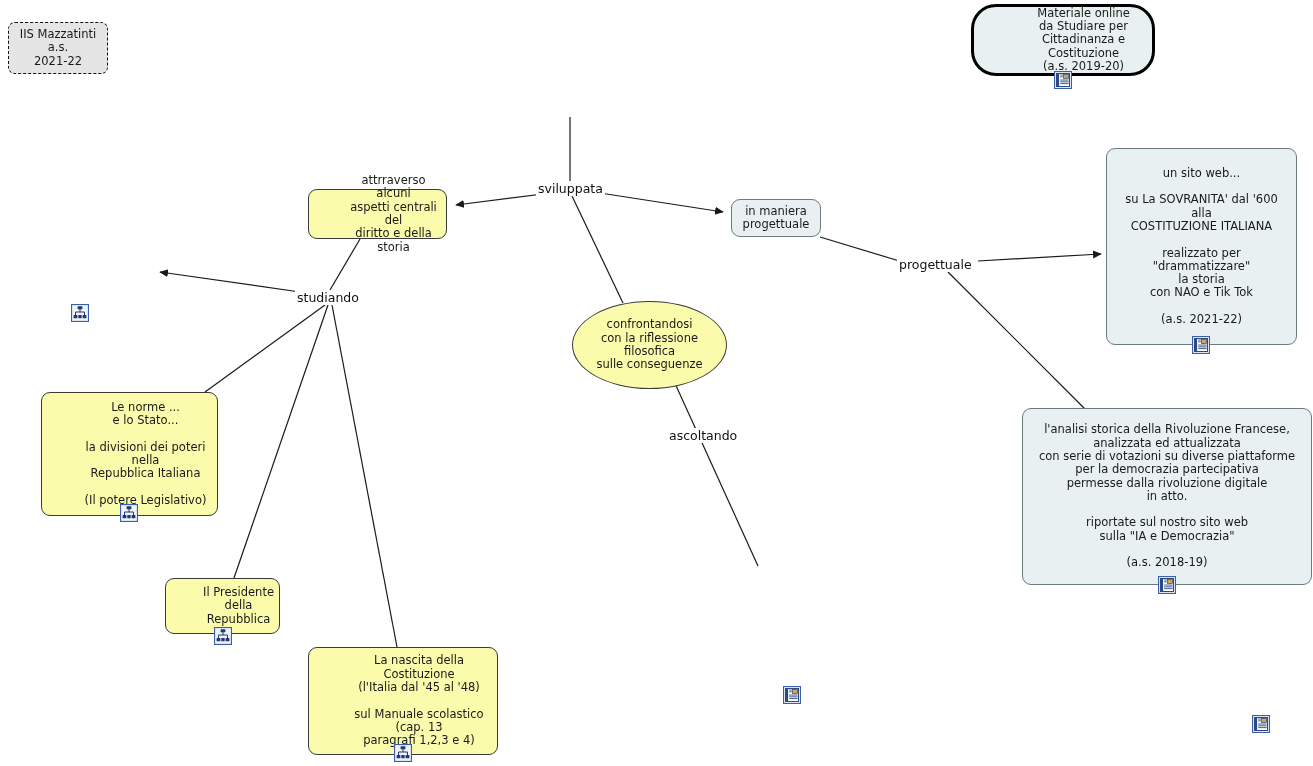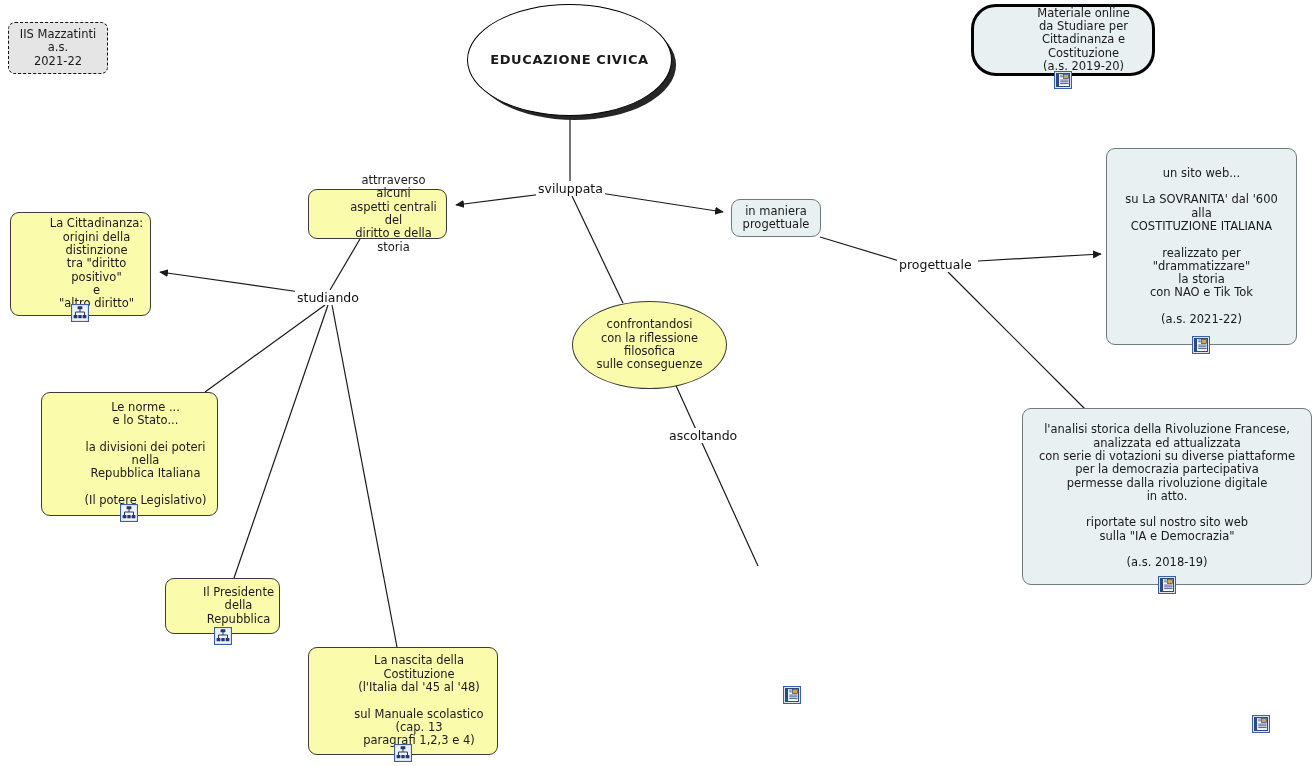--- a/index.html
+++ b/index.html
@@ -164,23 +164,20 @@
   <div class="link-label" style="left:295px; top:290px;">studiando</div>
   <div class="link-label" style="left:897px; top:257px;">progettuale</div>
   <div class="link-label" style="left:667px; top:428px;">ascoltando</div>
 
   <div class="node kind-dashed" style="left:8px; top:22px; width:100px; height:52px; font-size:11.5px;">
     <span class="node-text">IIS Mazzatinti
 a.s.
 2021-22</span>
   </div>
 
-  <div class="node kind-root" style="left:467px; top:4px; width:205px; height:112px; font-size:13px;">
-    <span class="node-text">EDUCAZIONE CIVICA</span>
-  </div>
 
   <div class="node kind-blue-thick" style="left:971px; top:4px; width:184px; height:72px; font-size:11.5px;">
     <span class="node-text">Materiale online
 da Studiare per
 Cittadinanza e Costituzione
 (a.s. 2019-20)</span>
   </div>
   <div class="res-icon" style="left:1054px; top:71px;">
     <svg viewBox="0 0 18 18">
       <rect x="0.5" y="0.5" width="17" height="17" fill="#f2f6fb" stroke="#3a5fa8" stroke-width="1.2"></rect>
@@ -201,28 +198,20 @@
     <span class="node-text">attrraverso alcuni
 aspetti centrali del
 diritto e della storia</span>
   </div>
 
   <div class="node kind-blue-box" style="left:731px; top:199px; width:90px; height:38px; font-size:11.5px;">
     <span class="node-text">in maniera
 progettuale</span>
   </div>
 
-  <div class="node kind-yellow-box" style="left:10px; top:212px; width:141px; height:104px; font-size:11.5px;">
-    <span class="node-text">La Cittadinanza:
-origini della
-distinzione
-tra "diritto positivo"
-e
-"altro diritto"</span>
-  </div>
   <div class="res-icon" style="left:71px; top:304px;">
     <svg viewBox="0 0 18 18">
       <rect x="0.5" y="0.5" width="17" height="17" fill="#eef3fb" stroke="#3a5fa8" stroke-width="1.2"></rect>
       <g stroke="#24386b" stroke-width="1" fill="none">
         <path d="M9 5 V8 M4.5 11 V8 H13.5 V11"></path>
       </g>
       <g fill="#24386b">
         <rect x="6.6" y="2.2" width="4.8" height="3" rx="0.5"></rect>
         <rect x="2.6" y="11" width="3.8" height="3.2" rx="0.5"></rect>
         <rect x="7.3" y="11" width="3.4" height="3.2" rx="0.5"></rect>

